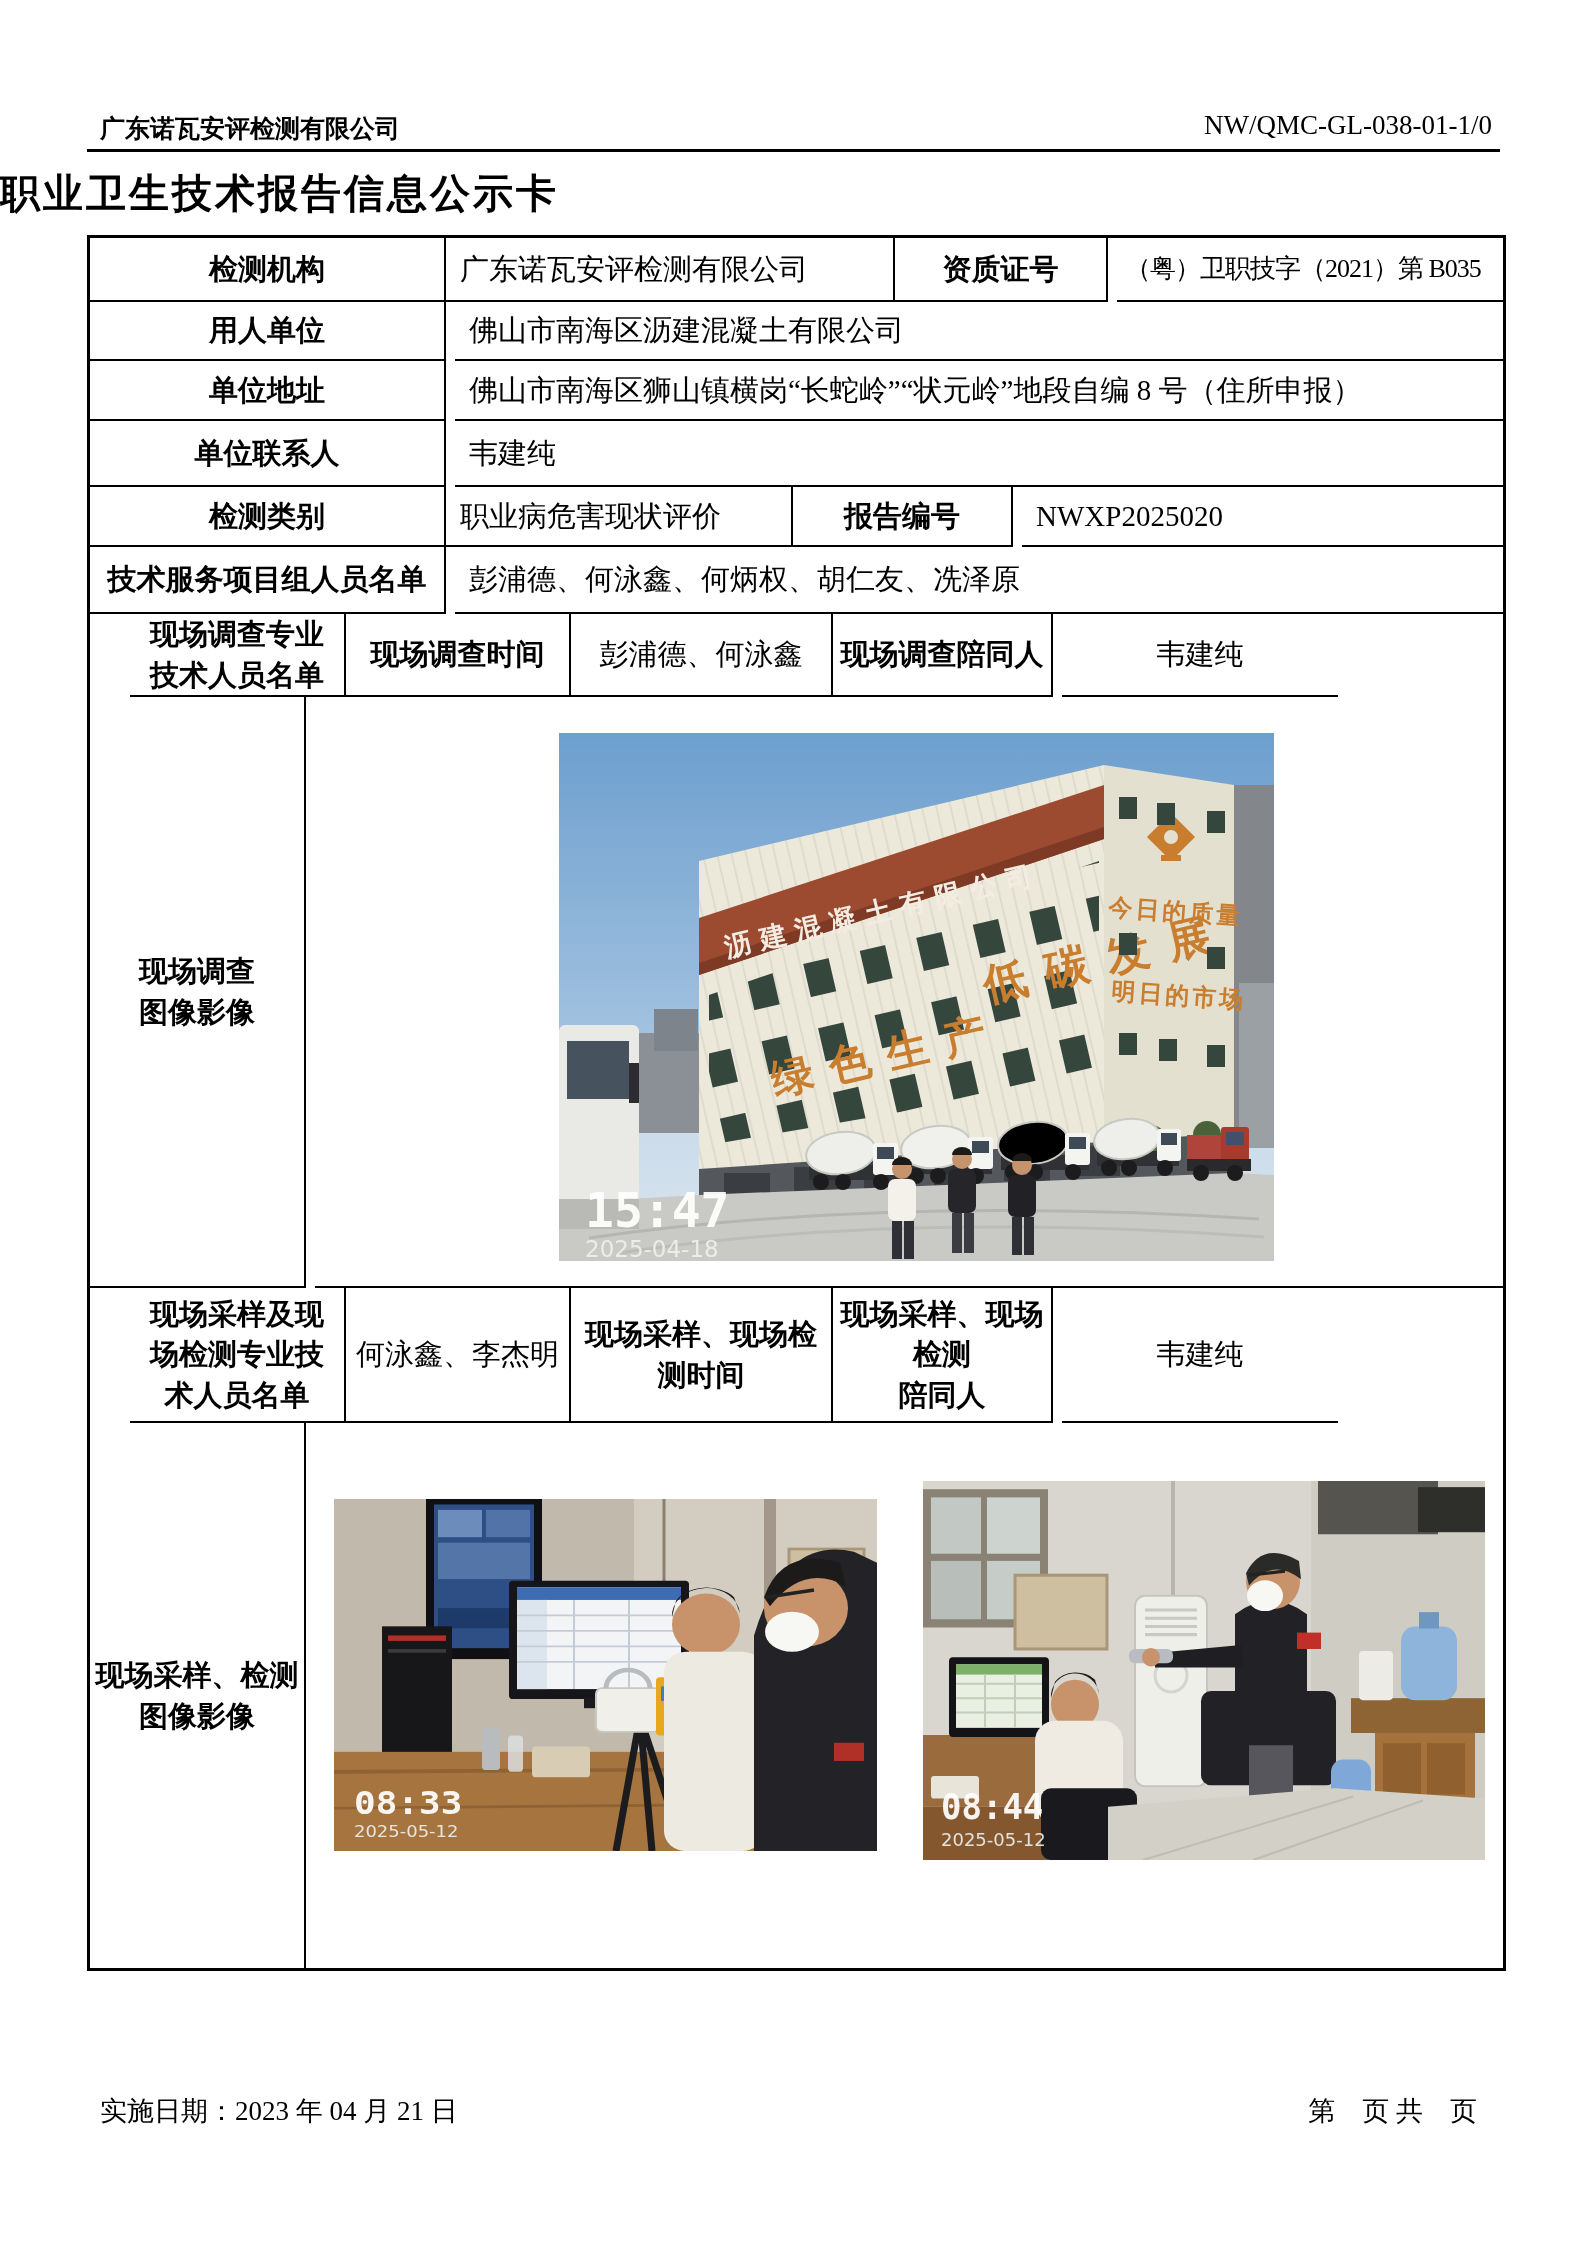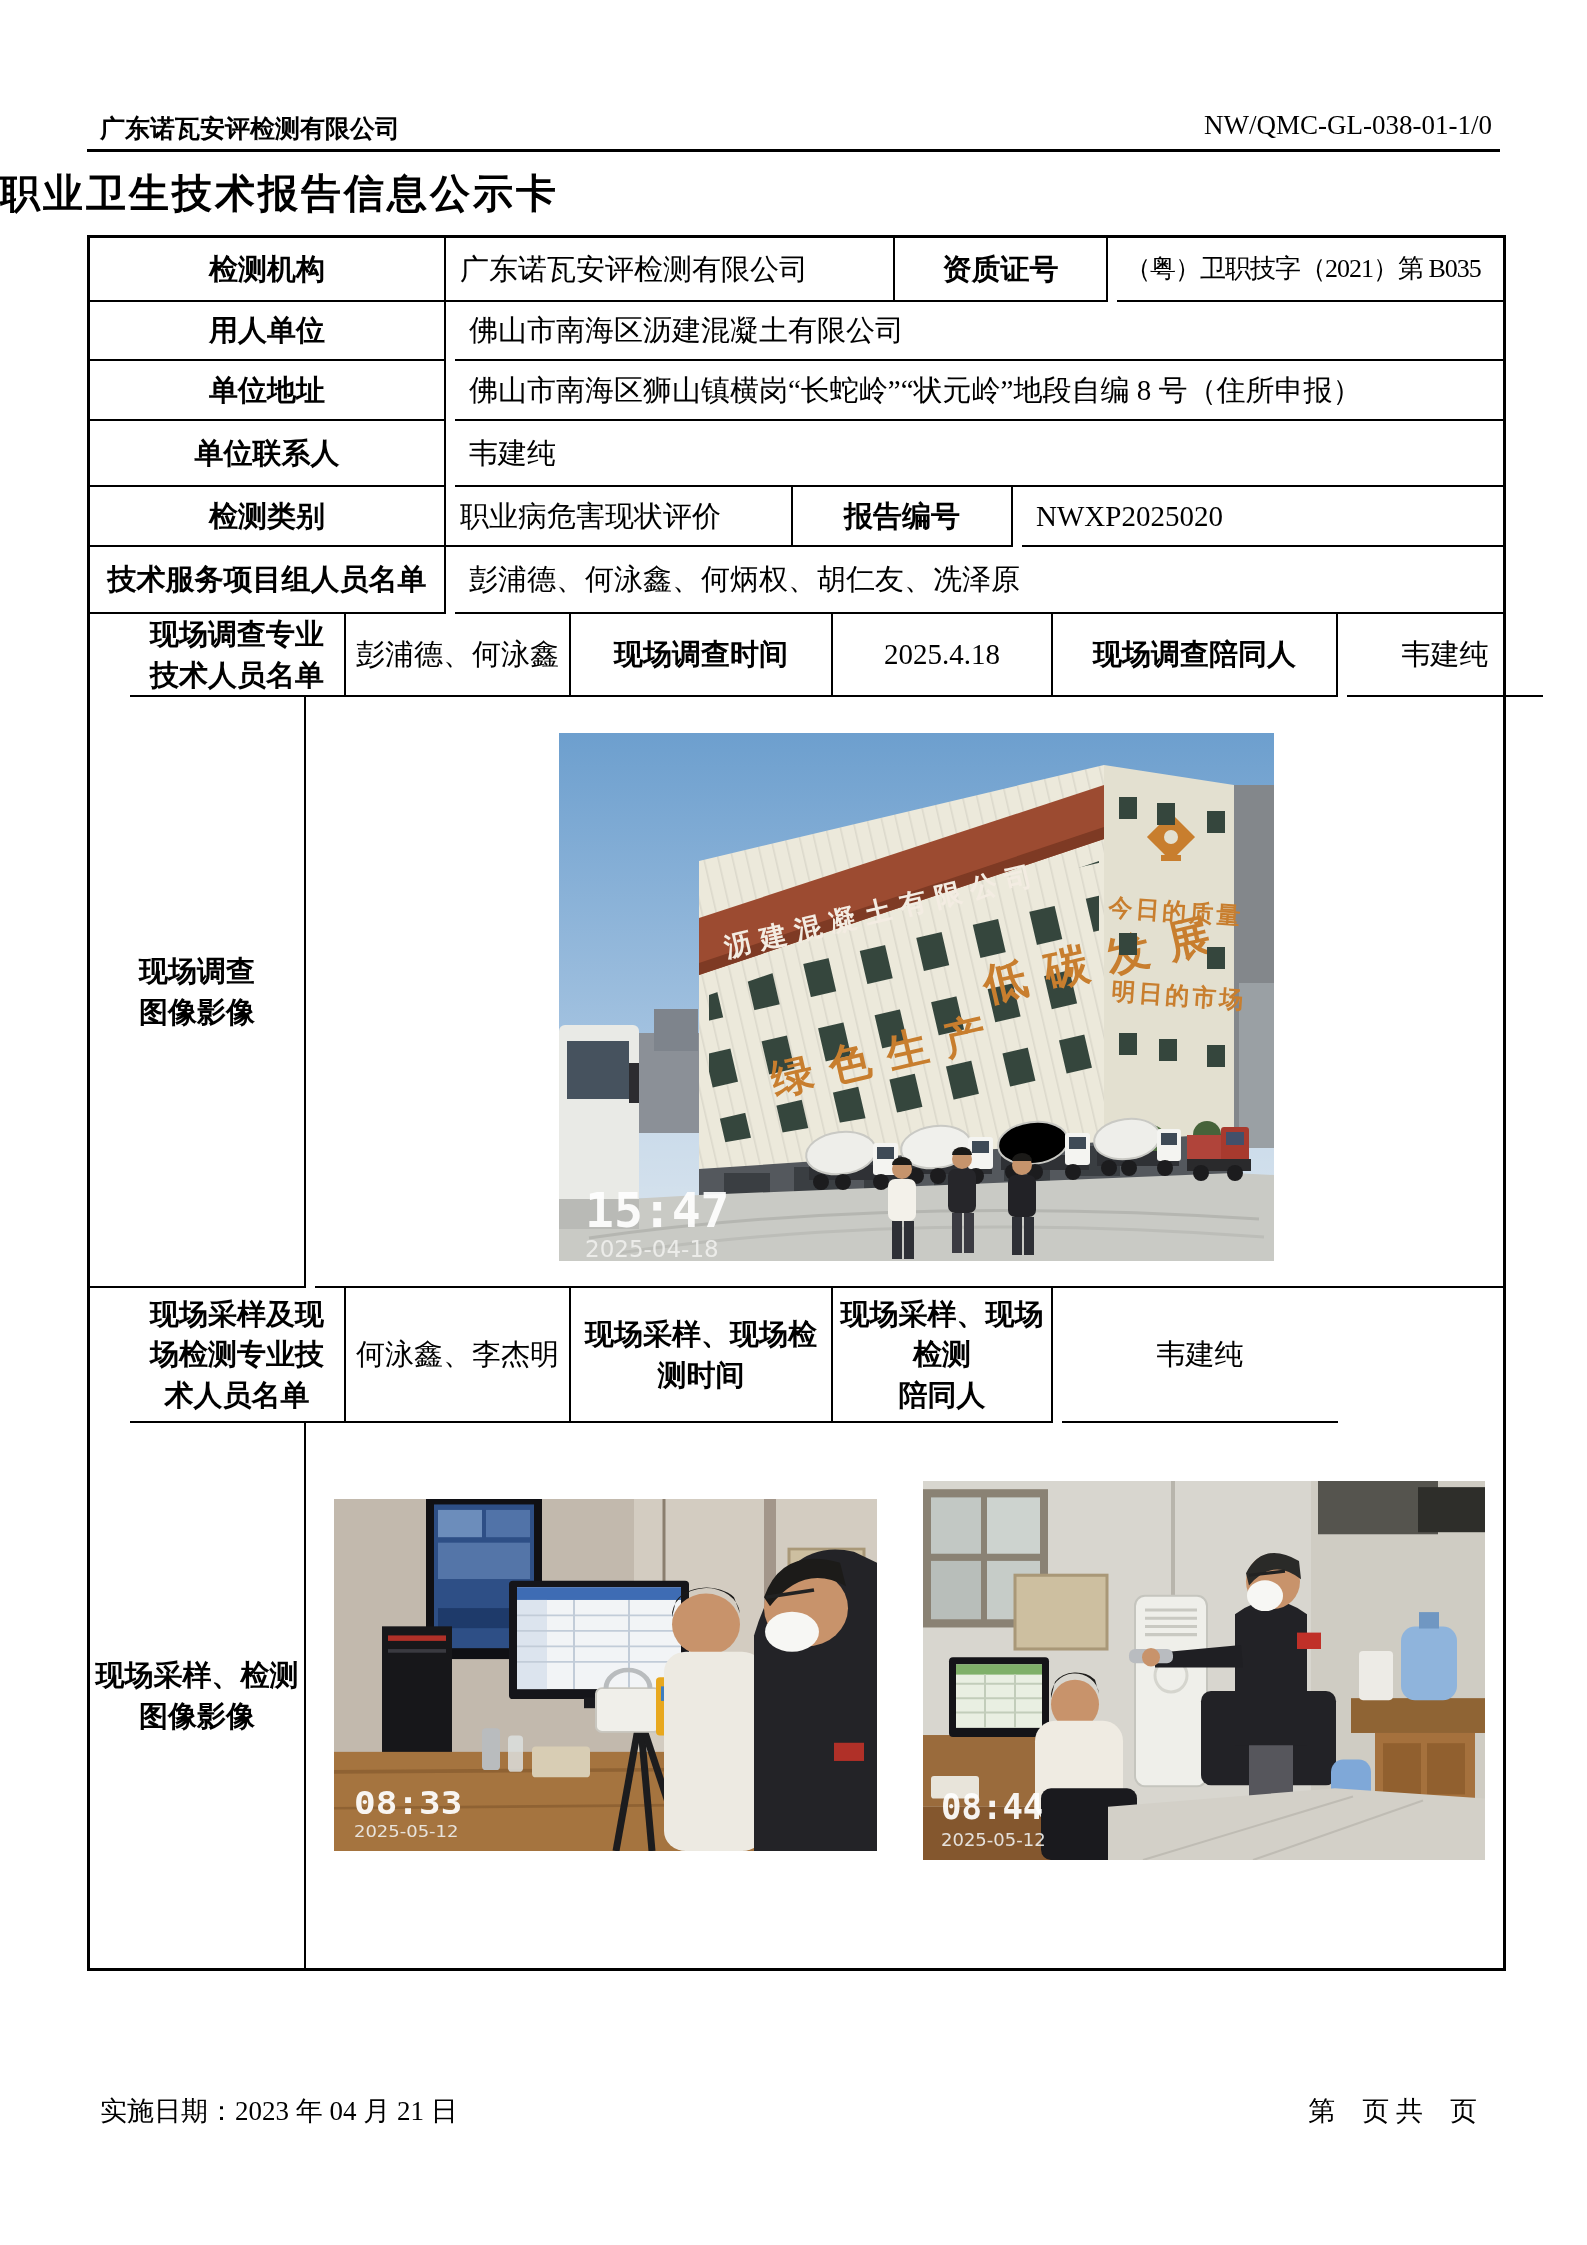--- a/index.html
+++ b/index.html
@@ -88,23 +88,22 @@
       <div class="cell val">彭浦德、何泳鑫、何炳权、胡仁友、冼泽原</div>
     </div>
 
     <div class="row cols-d">
       <div class="cell lab">
         <span>
           <span class="mline">现场调查专业</span>
           <span class="mline">技术人员名单</span>
         </span>
       </div>
+      <div class="cell lab">现场调查时间</div>
       <div class="cell ctr">彭浦德、何泳鑫</div>
-      <div class="cell lab">现场调查时间</div>
-      <div class="cell ctr">2025.4.18</div>
       <div class="cell lab">现场调查陪同人</div>
       <div class="cell ctr">韦建纯</div>
     </div>
 
     <div class="row cols-e">
       <div class="cell lab">
         <span>
           <span class="mline">现场调查</span>
           <span class="mline">图像影像</span>
         </span>

